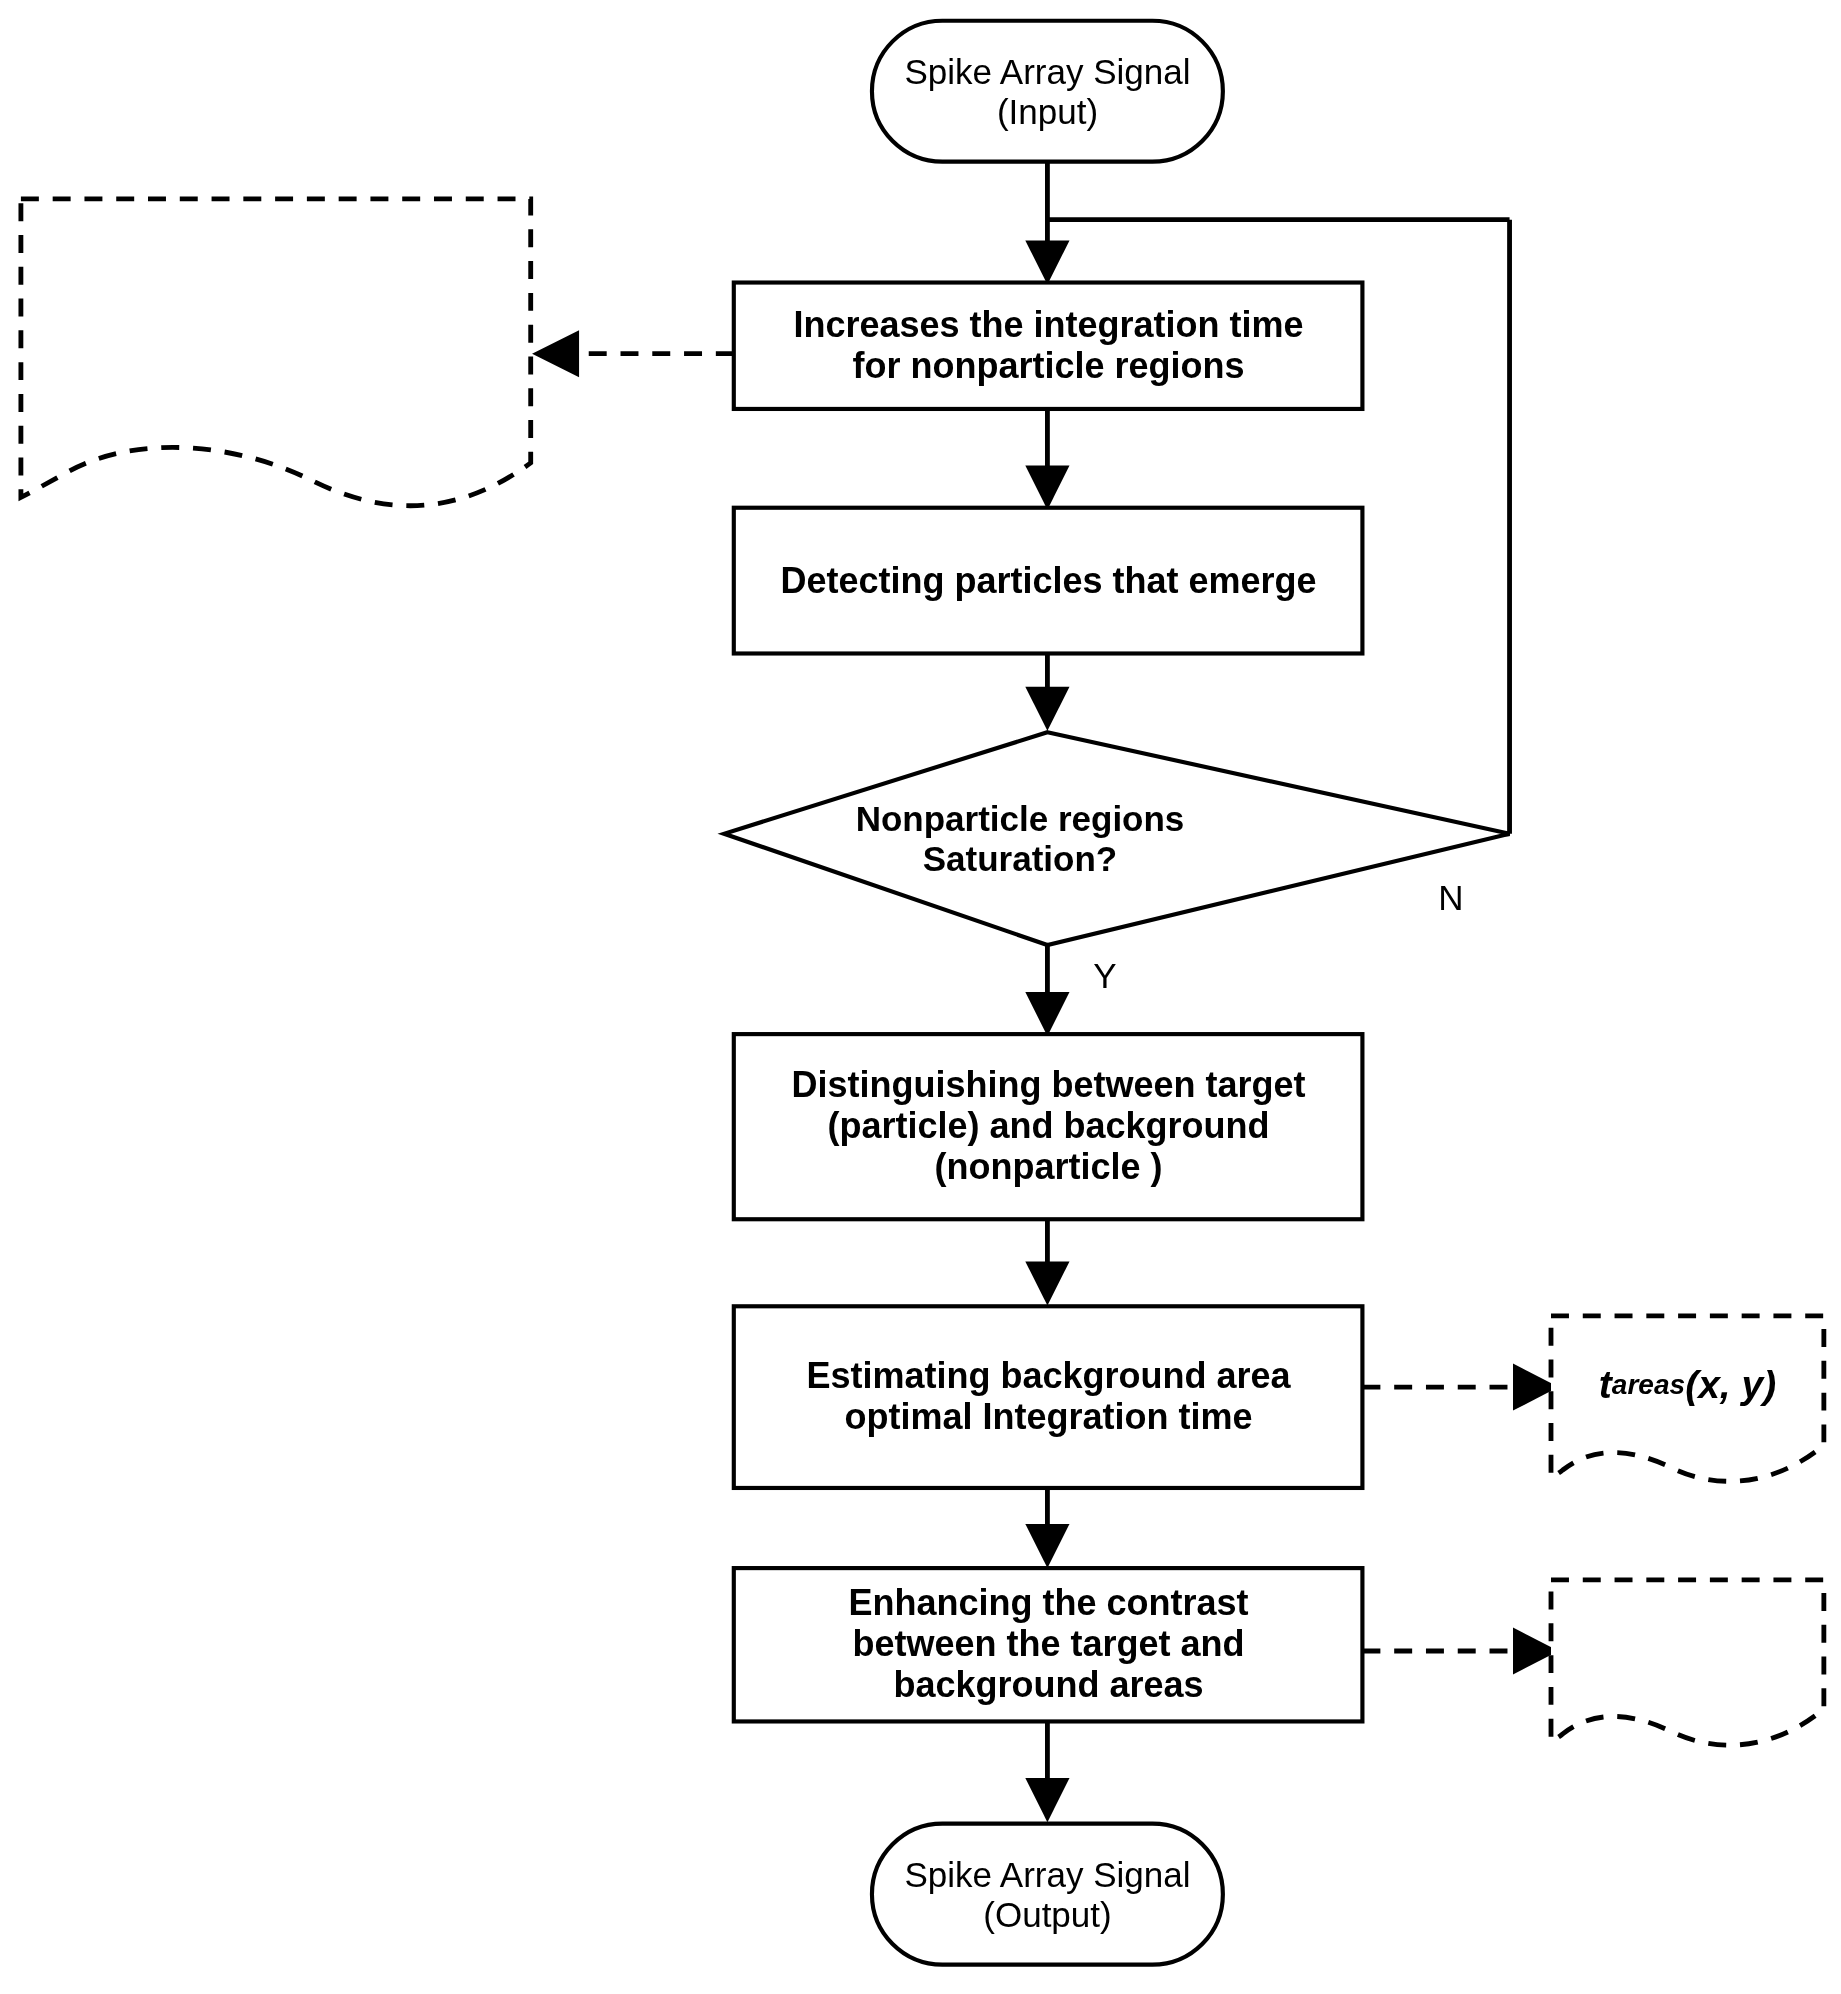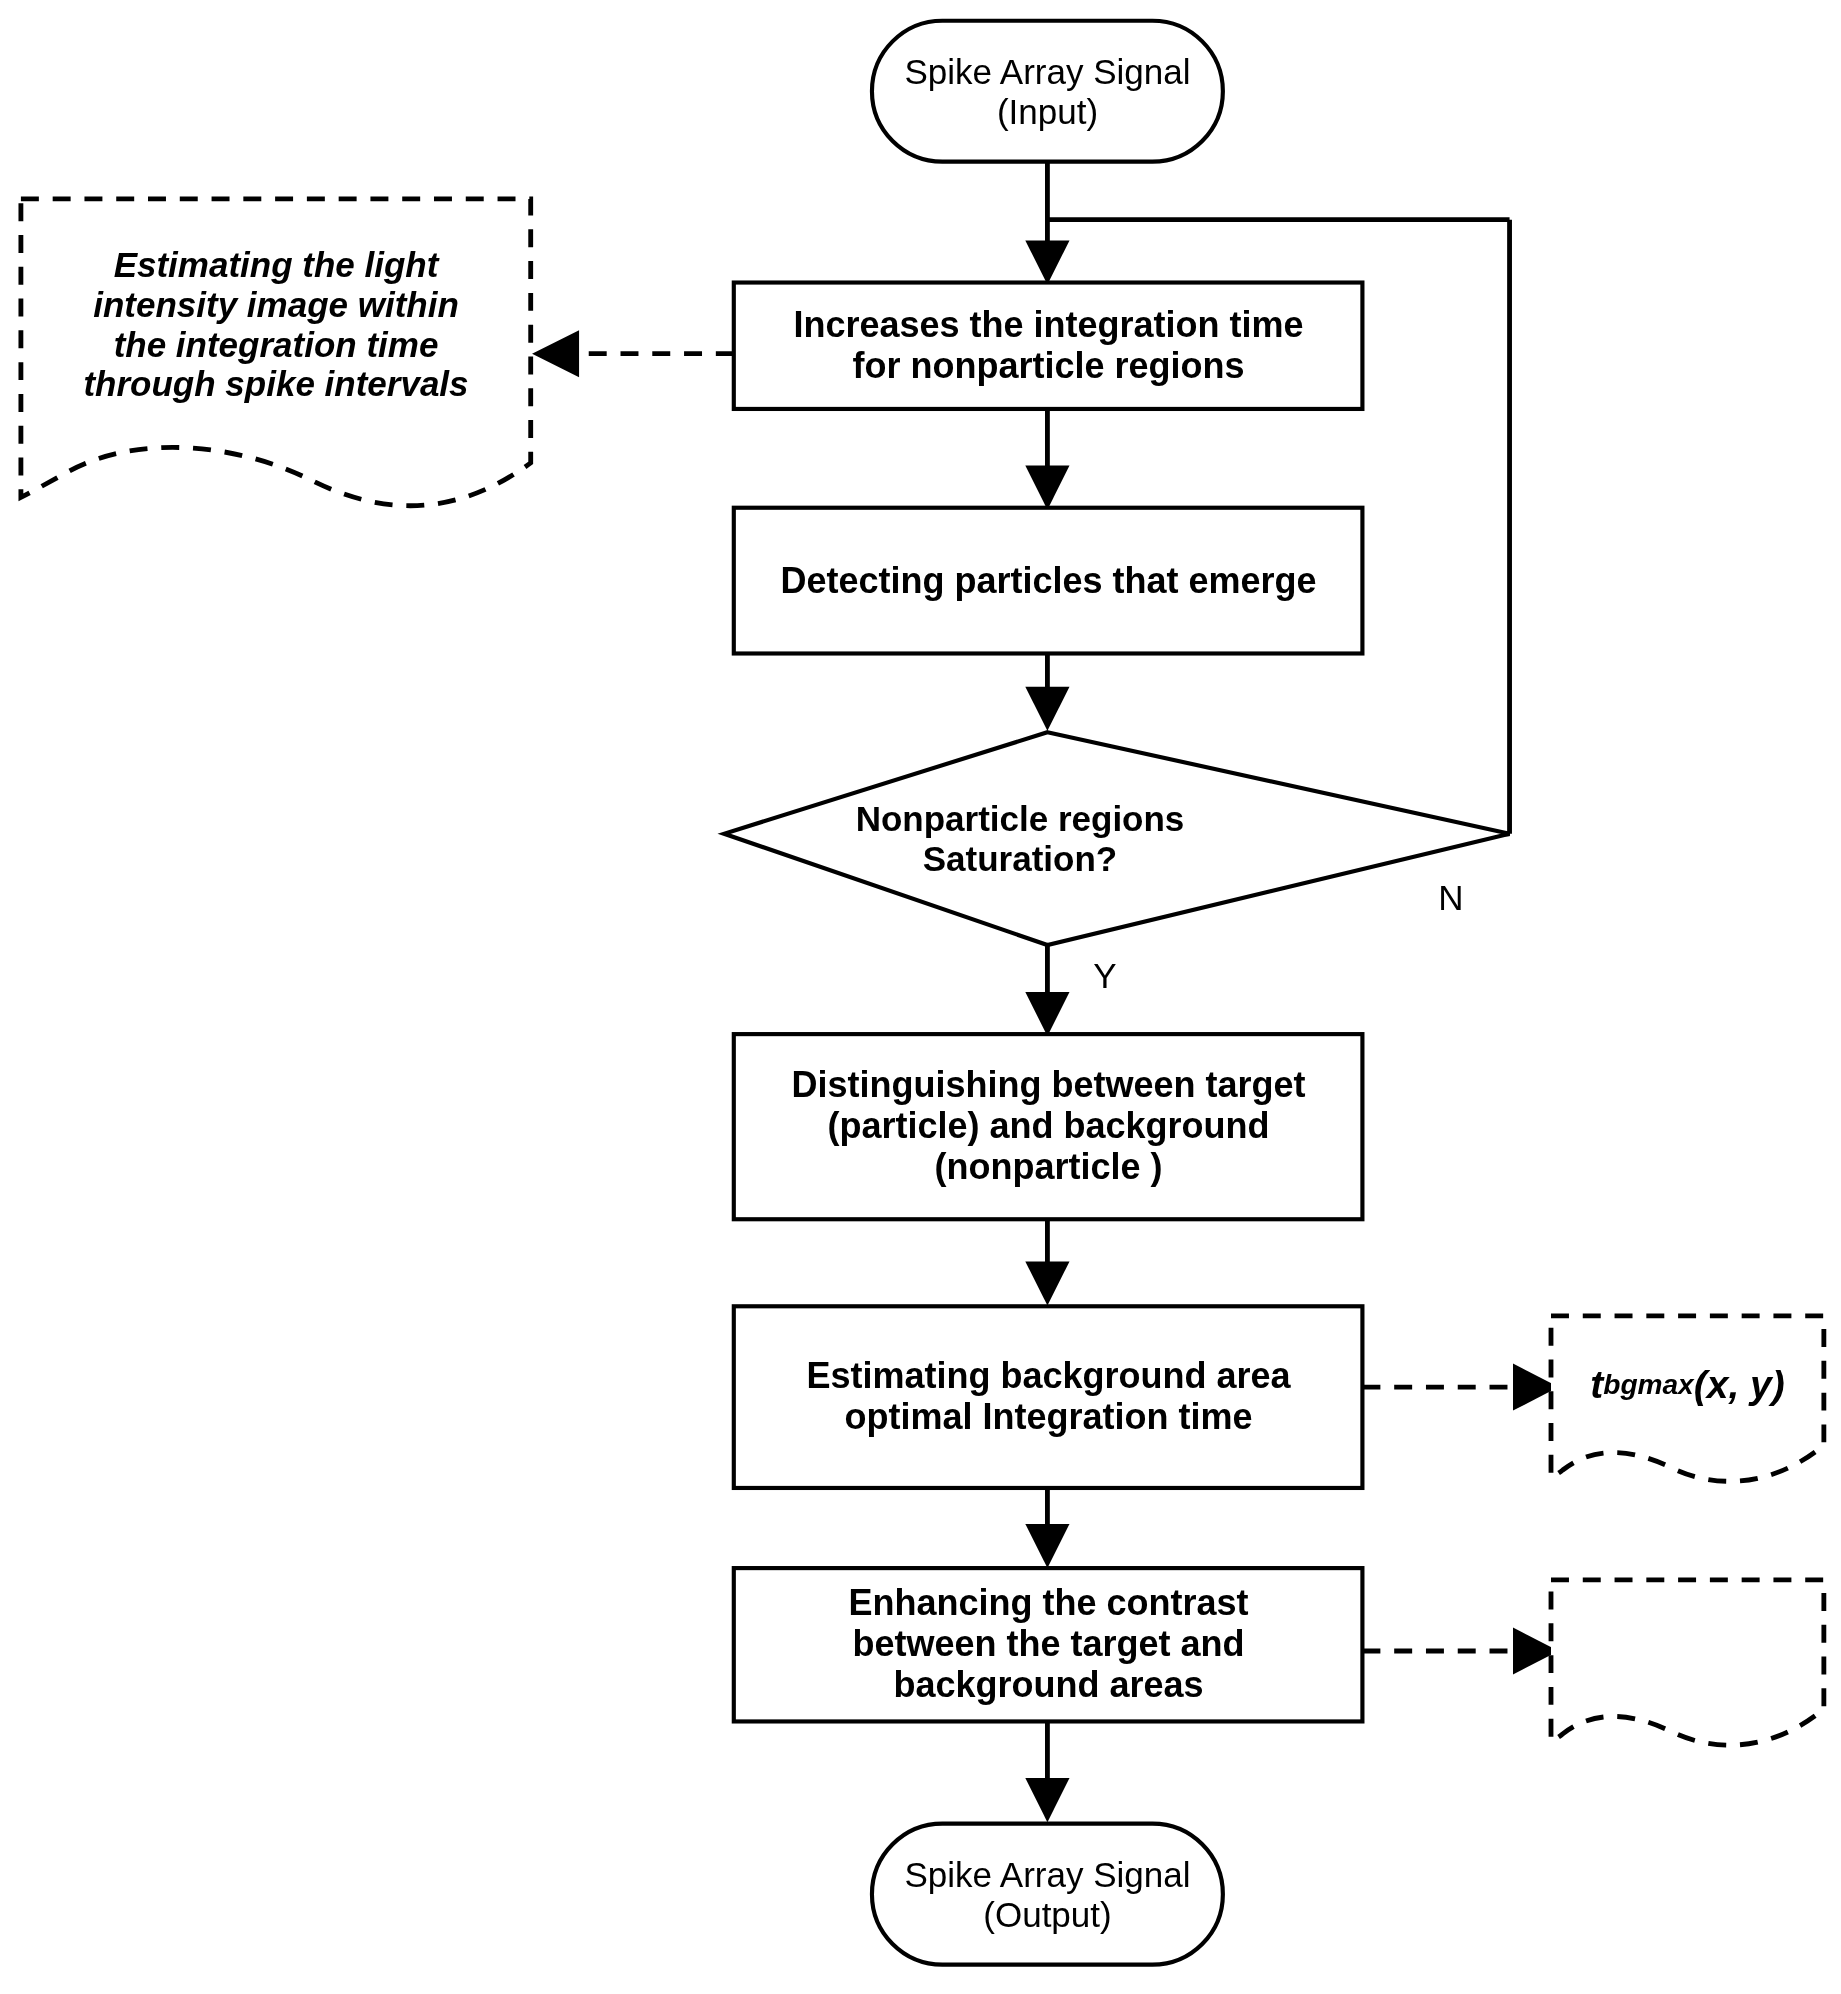--- a/index.html
+++ b/index.html
@@ -236,27 +236,23 @@
   <div class="lbl lbl-proc" style="left:734px; top:1306px; width:629px; height:182px;">Estimating background area
 optimal Integration time</div>
 
   <div class="lbl lbl-proc" style="left:734px; top:1568px; width:629px; height:153px;">Enhancing the contrast
 between the target and
 background areas</div>
 
   <div class="lbl lbl-term" style="left:872px; top:1824px; width:351px; height:141px;">Spike Array Signal
 (Output)</div>
 
-  <div class="lbl lbl-note" style="left:28px; top:207px; width:496px; height:235px;">Estimating the light
-intensity image within
-the integration time
-through spike intervals</div>
 
   <div class="lbl lbl-formula" style="left:1551px; top:1333px; width:273px; height:104px;">
-    <span style="font-weight:bold;">t</span><sub style="font-weight:bold;">bgmax</sub><span> (x, y)</span>
+    <span style="font-weight:bold;">t</span><sub style="font-weight:bold;">areas</sub><span> (x, y)</span>
   </div>
 
 
   <div class="lbl lbl-yn" style="left:1420px; top:874px; width:62px; height:48px;">N</div>
 
   <div class="lbl lbl-yn" style="left:1074px; top:952px; width:62px; height:48px;">Y</div>
 
 </div>
 
 

